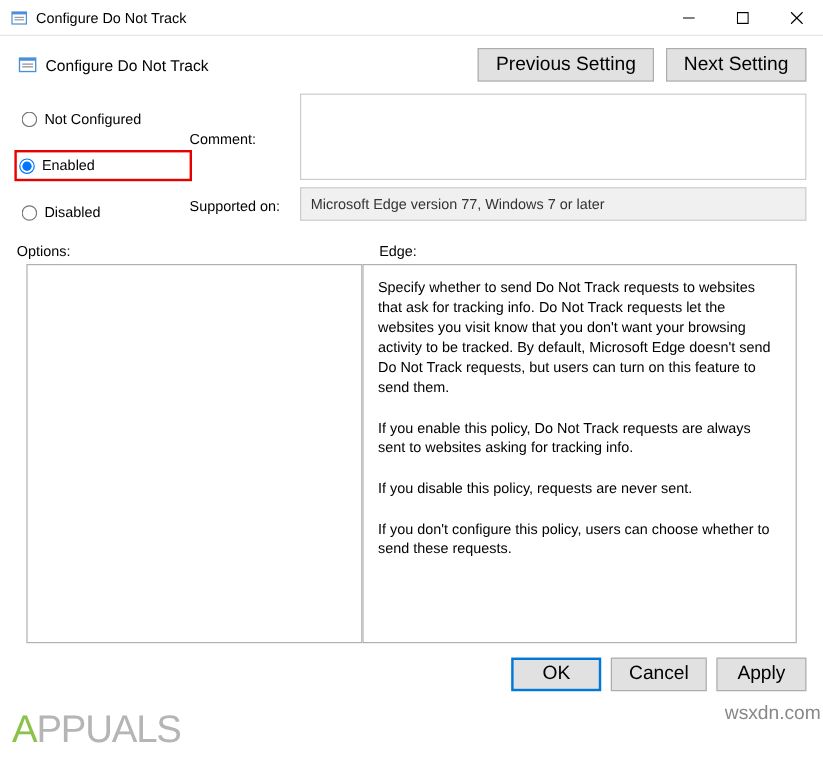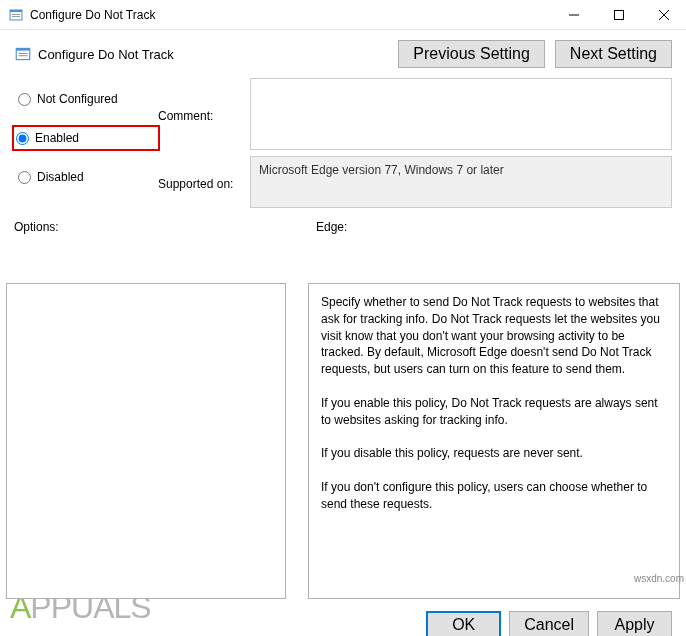--- a/index.html
+++ b/index.html
@@ -124,43 +124,41 @@
       border: 1px solid #ccc;
       background: #fff;
       resize: none;
       font-family: inherit;
       font-size: 12px;
       padding: 2px 4px;
       overflow-y: scroll;
     }
     .supported-box {
       flex: 1;
-      height: 52px;
+      height: 28px;
       border: 1px solid #ccc;
       background: #f0f0f0;
       font-size: 12px;
       padding: 6px 8px;
       position: relative;
       color: #333;
       overflow-y: scroll;
     }
     
     .labels-row {
       display: flex;
       padding: 8px 14px 4px 14px;
     }
     .labels-row .left-label {
       width: 302px;
     }
     
     .panes-row {
       display: flex;
-      padding: 0 6px;
-      gap: 22px;
-      margin-top: 45px;
+      padding: 0 22px;
     }
     .options-pane {
       width: 280px;
       height: 316px;
       border: 1px solid #b0b0b0;
       background: #fff;
     }
     .help-pane {
       flex: 1;
       height: 316px;
@@ -193,22 +191,22 @@
       z-index: -1;
     }
     .watermark .green {
       color: #8bc34a;
       font-weight: 400;
     }
     
     .source {
       position: absolute;
       right: 2px;
-      bottom: 52px;
-      font-size: 10px;
+      bottom: 32px;
+      font-size: 16px;
       color: #888;
       transform: rotate(0deg);
     }
     
     ::-webkit-scrollbar { width: 17px; }
     ::-webkit-scrollbar-track { background: #f0f0f0; }
     ::-webkit-scrollbar-thumb { background: #cdcdcd; }
     ::-webkit-scrollbar-button { background: #f0f0f0; height: 17px; display: block; }
   </style>
 </head>

